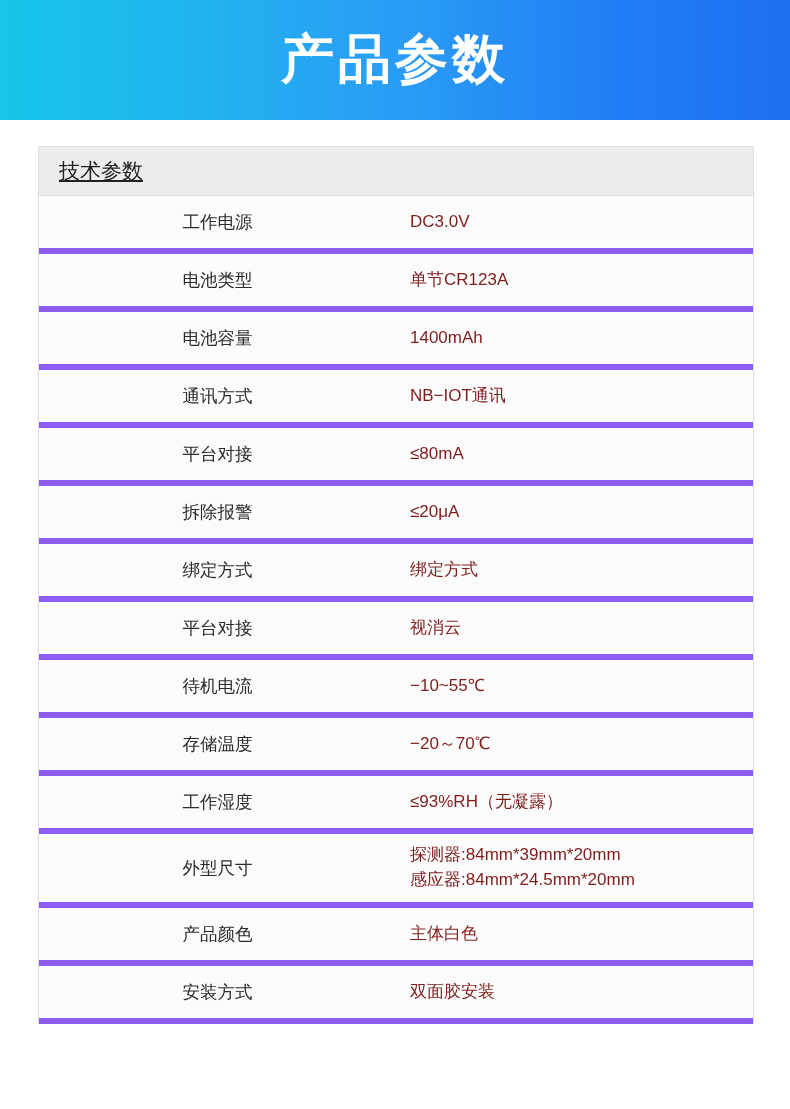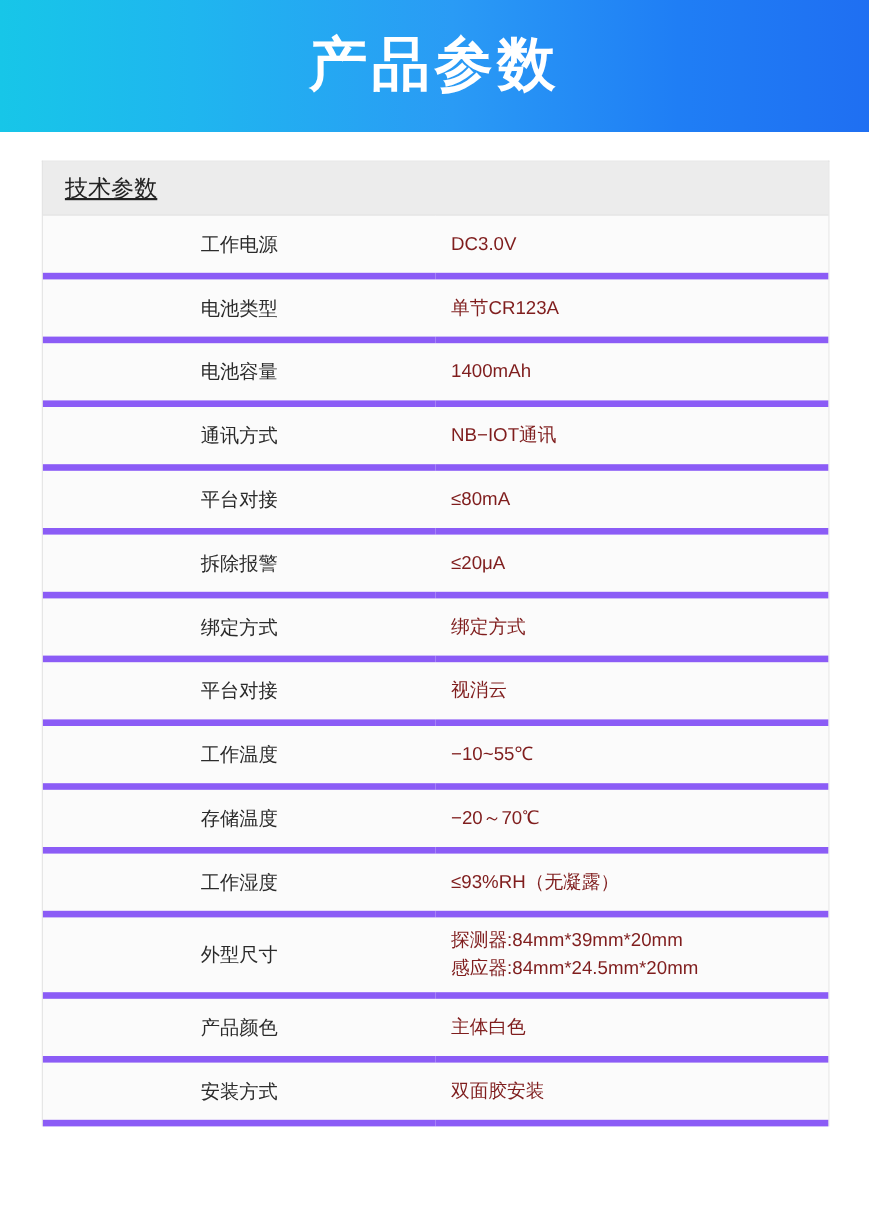--- a/index.html
+++ b/index.html
@@ -148,21 +148,21 @@
             <span class="value-line">绑定方式</span>
           </td>
         </tr>
         <tr>
           <td class="label">平台对接</td>
           <td class="value">
             <span class="value-line">视消云</span>
           </td>
         </tr>
         <tr>
-          <td class="label">工作温度</td>
+          <td class="label">待机电流</td>
           <td class="value">
             <span class="value-line">−10~55℃</span>
           </td>
         </tr>
         <tr>
           <td class="label">存储温度</td>
           <td class="value">
             <span class="value-line">−20～70℃</span>
           </td>
         </tr>

